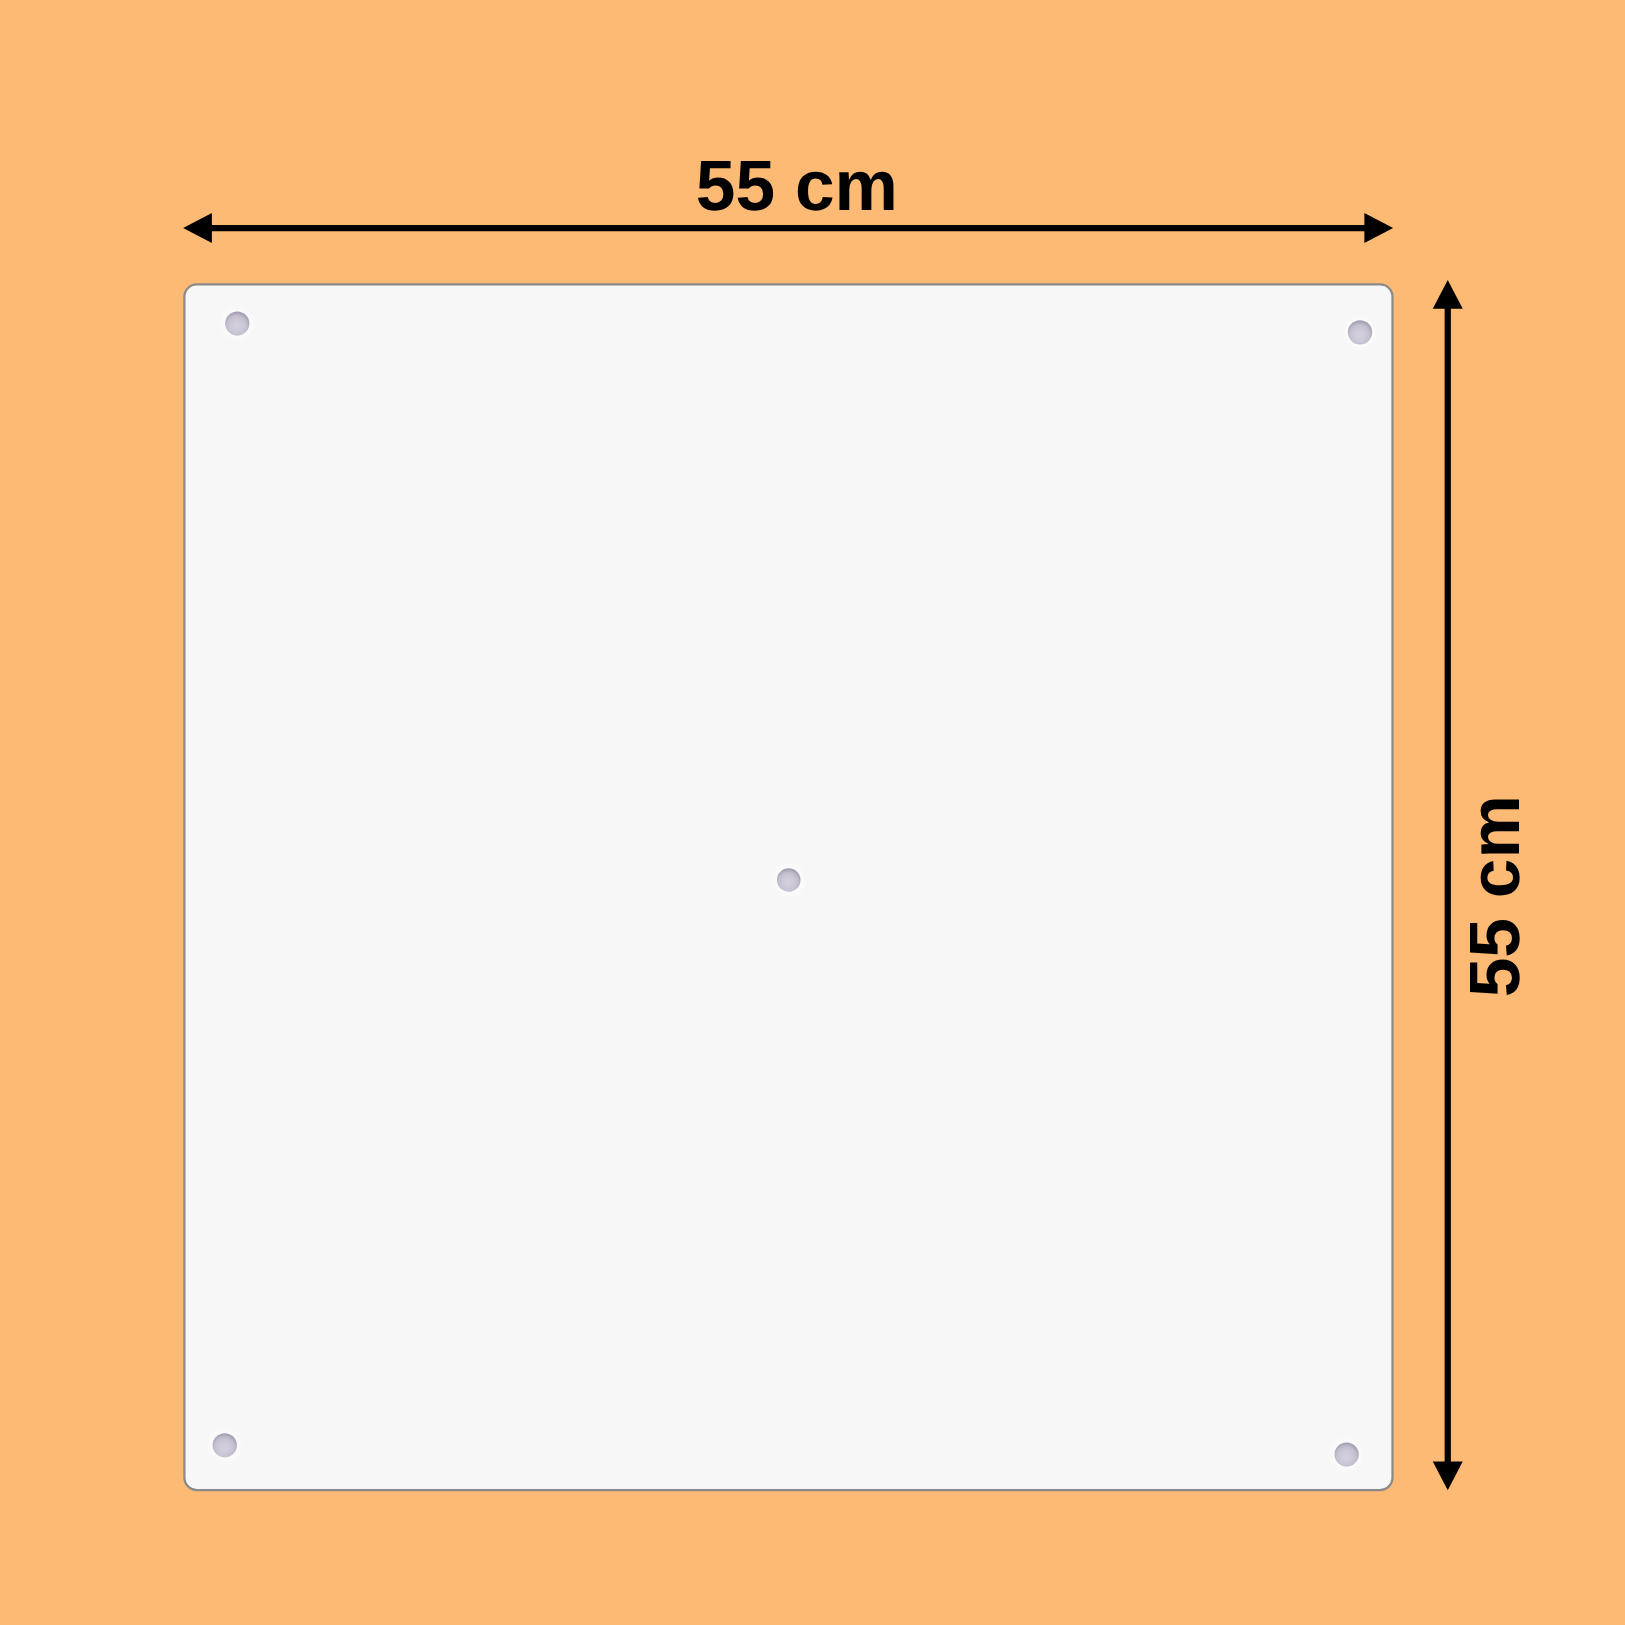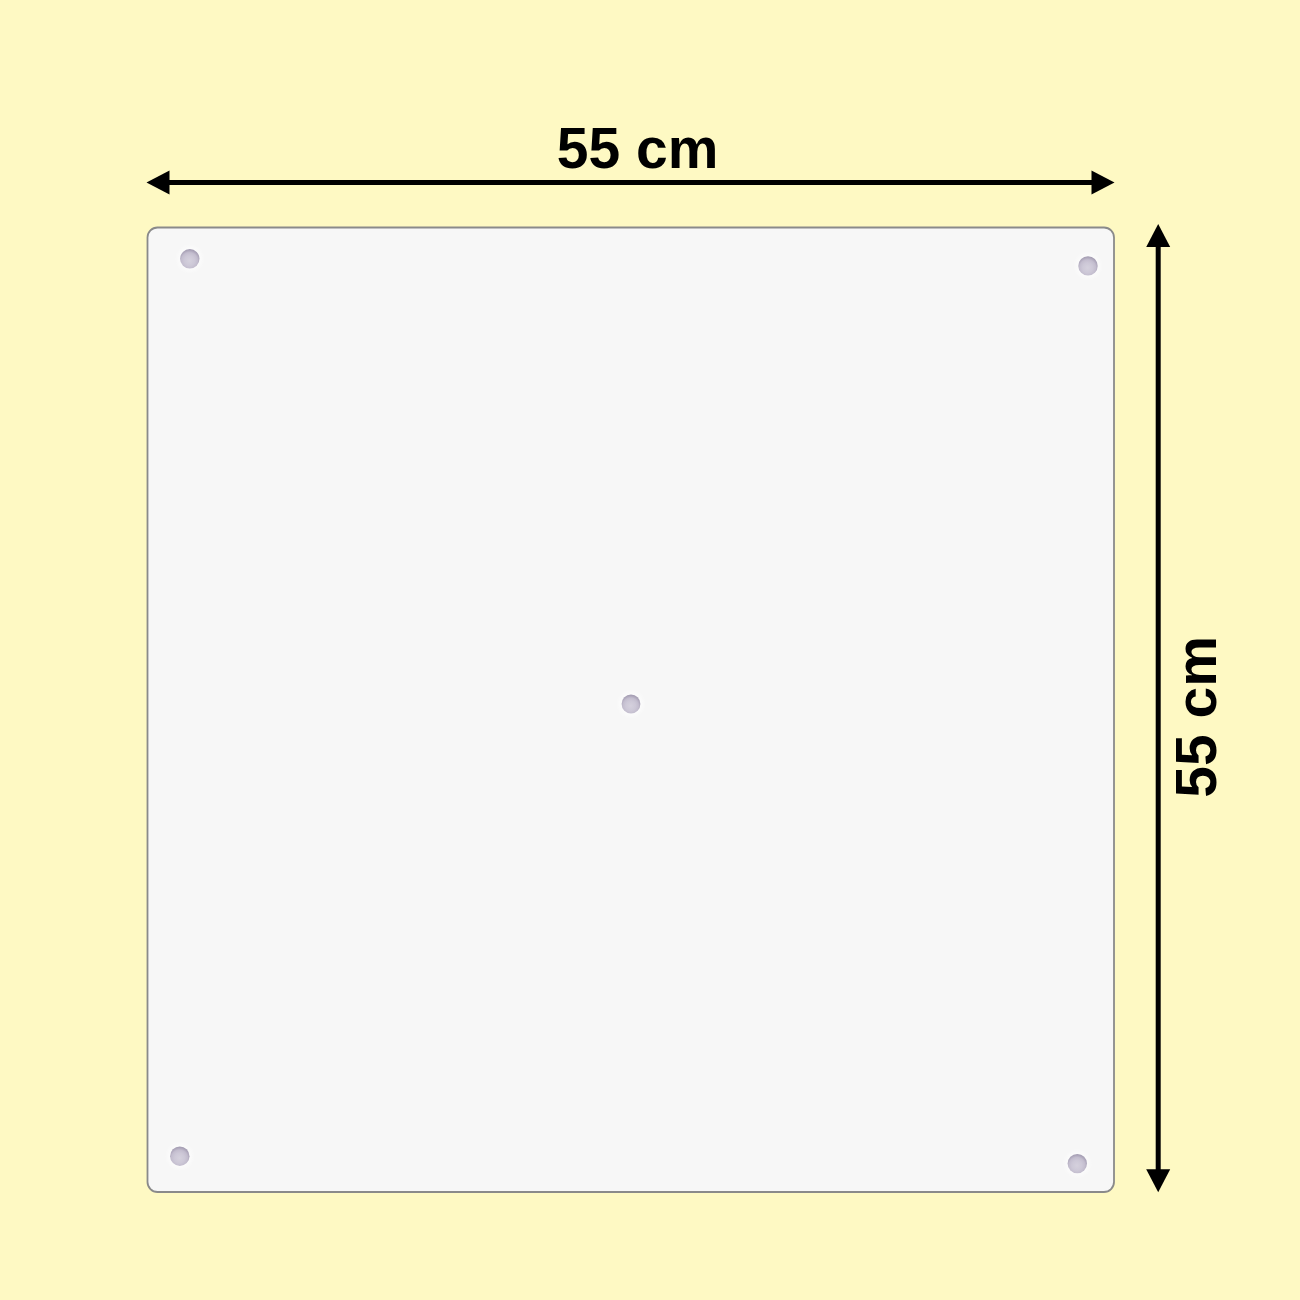--- a/index.html
+++ b/index.html
@@ -1,16 +1,16 @@
 <!DOCTYPE html>
 <html><head>
 <meta charset="utf-8">
 <style>
   html,body{margin:0;padding:0;background:#ffffff;}
-  #stage{width:1300px;height:1300px;position:relative;background:#fef9c3;}
+  #stage{width:1300px;height:1300px;position:relative;background:#fdba74;}
   svg{display:block;}
   text{font-family:"Liberation Sans", sans-serif;font-weight:bold;fill:#000000;}
 </style>
 </head>
 <body>
 <div id="stage">
 <svg width="1300" height="1300" viewBox="0 0 1300 1300">
   <defs>
     <radialGradient id="cupGrad" cx="48%" cy="60%" r="58%">
       <stop offset="0%" stop-color="#d5d1dd"></stop>

